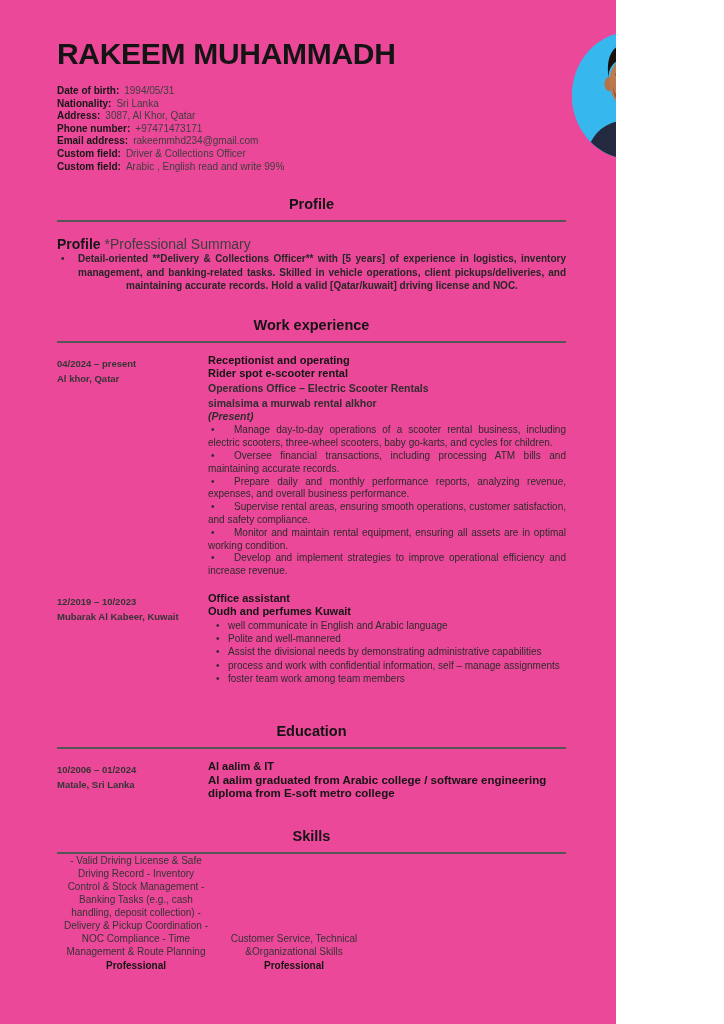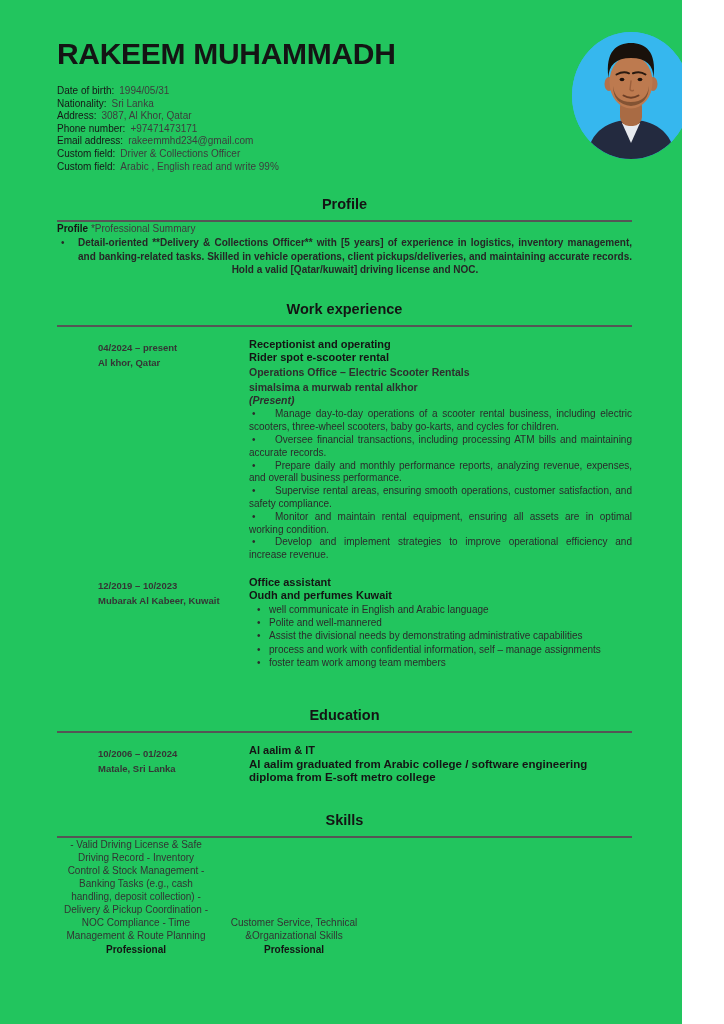--- a/index.html
+++ b/index.html
@@ -5,37 +5,37 @@
   * { box-sizing: border-box; margin: 0; padding: 0; }
   html, body { background: #ffffff; }
   body {
     width: 724px; height: 1024px; margin: 0 auto;
     font-family: "Liberation Sans", "DejaVu Sans", sans-serif;
     color: #222222;
     -webkit-font-smoothing: antialiased;
   }
   .page {
     position: relative;
-    width: 682px; height: 1024px;
+    width: 616px; height: 1024px;
     padding: 38px 50px 0 57px;
     overflow: hidden;
-    background: #22c55e;
+    background: #ec4899;
   }
 
   
   .name {
     font-size: 30px;
     font-weight: 700;
     letter-spacing: -0.3px;
     color: #141414;
     line-height: 32px;
   }
   .details { margin-top: 15px; font-size: 10px; }
   .drow { line-height: 12.6px; white-space: nowrap; }
-  .dlabel { font-weight: 400; color: #161616; margin-right: 5px; }
+  .dlabel { font-weight: 700; color: #161616; margin-right: 5px; }
   .dvalue { color: #3d3d3d; }
 
   .photo {
     position: absolute; top: 32px; left: 572px;
     width: 118px; height: 127px;
     border-radius: 50%;
     overflow: hidden;
     background: #36b7ee;
   }
   .photo svg { display: block; }
@@ -48,41 +48,41 @@
     color: #141414;
     margin-bottom: 8px;
   }
   .sec-rule {
     border: none;
     height: 2px;
     background: #555555;
   }
 
   .profile-sec { margin-top: 23px; }
-  .lead { margin-top: 0; font-size: 10px; line-height: 13px; color: #3d3d3d; }
+  .lead { margin-top: 16px; font-size: 14px; line-height: 13px; color: #3d3d3d; }
   .lead .b { font-weight: 700; color: #161616; }
   .pbullet {
     position: relative;
     margin-top: 1px;
     padding-left: 21px;
     font-size: 10px;
     font-weight: 700;
     line-height: 13.4px;
     color: #262626;
     text-align: justify;
     text-align-last: center;
   }
   .pbullet::before {
     content: "\2022";
     position: absolute; left: 4px; top: 0;
     font-weight: 400;
   }
 
   .work-sec { margin-top: 25px; }
-  .entry { display: flex; margin-left: 41px; }
+  .entry { display: flex; }
   .entry-1 { margin-top: 11px; }
   .entry-2 { margin-top: 14px; }
   .eleft {
     flex: 0 0 151px; width: 151px;
     font-size: 9.5px; font-weight: 700; color: #353535;
     line-height: 15px; padding-top: 2px;
   }
   .eright { flex: 1; min-width: 0; font-size: 10px; color: #2b2b2b; }
   .jtitle { font-size: 11px; font-weight: 700; color: #141414; line-height: 13px; }
   .jsub   { font-size: 10.5px; font-weight: 700; color: #2e2e2e; line-height: 14.5px; }

